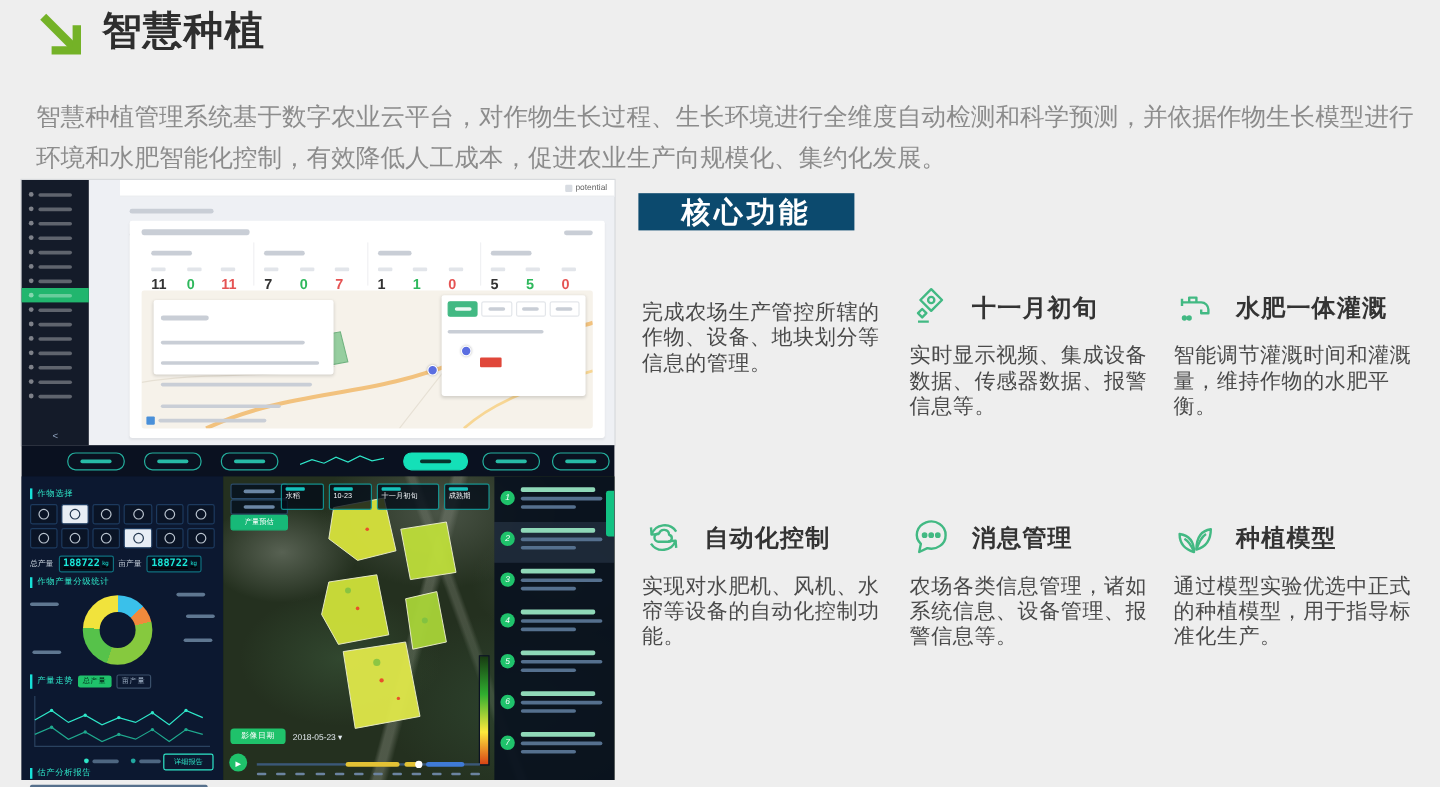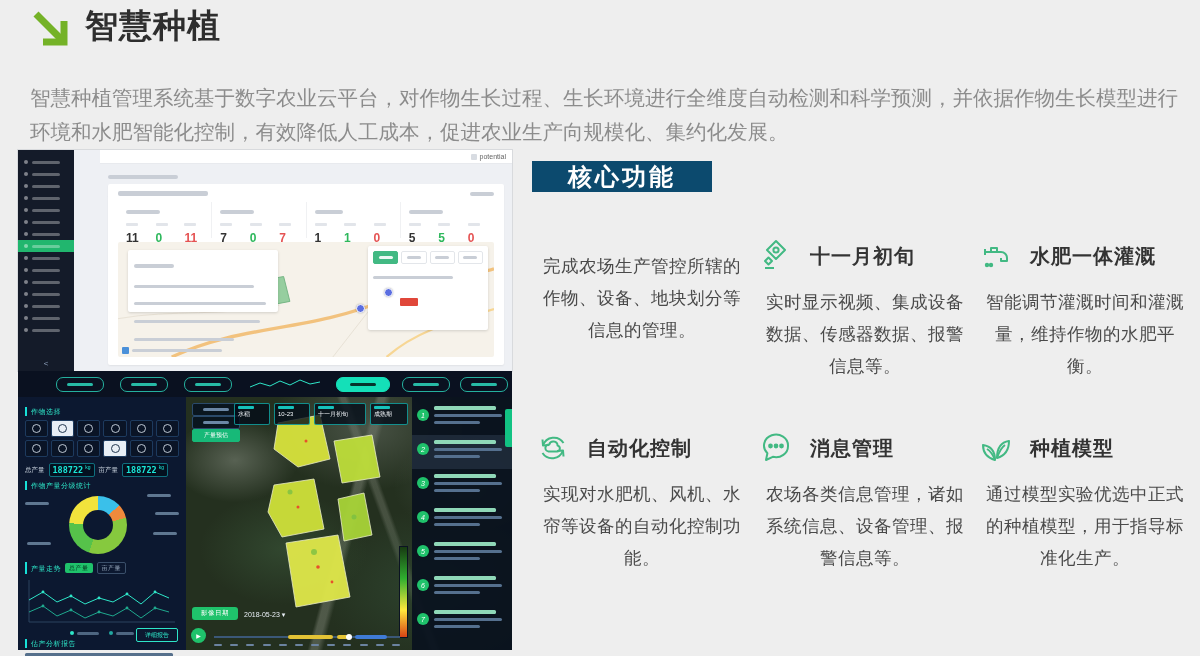--- a/index.html
+++ b/index.html
@@ -10,21 +10,21 @@
   .hd-title{position:absolute;left:85px;top:4px;font-size:33px;font-weight:700;color:#2e2e2e;letter-spacing:1px;}
   .hd-desc{position:absolute;left:30px;top:60px;width:1150px;font-size:20.5px;line-height:34px;color:#8c8c8c;}
   
   .badge{position:absolute;left:532px;top:161px;width:180px;height:31px;background:#0c4a6e;color:#fff;
          font-family:"Liberation Serif",serif;font-weight:700;font-size:24px;letter-spacing:3px;
          display:flex;align-items:center;justify-content:center;}
   .feat{position:absolute;width:214px;}
   .f-head{display:flex;align-items:center;gap:16px;}
   .f-icon{width:36px;height:36px;flex:0 0 36px;}
   .f-title{font-family:"Liberation Serif",serif;font-size:20px;font-weight:700;color:#333;letter-spacing:1px;}
-  .f-desc{margin:12px 0 0 0;font-family:"Liberation Serif",serif;font-size:17.5px;line-height:32px;color:#4a4a4a;letter-spacing:.5px;text-align:center;}
+  .f-desc{margin:12px 0 0 0;font-family:"Liberation Serif",serif;font-size:17.5px;line-height:21px;color:#4a4a4a;letter-spacing:.5px;}
   
   .bar{display:inline-block;height:4px;border-radius:2px;background:#c9ced6;vertical-align:middle;}
   .dbar{display:block;height:3px;border-radius:1.5px;background:#4e6681;}
   
   .shot-top{position:absolute;left:18px;top:150px;width:494px;height:221px;background:#eef0f4;box-shadow:0 0 0 1px #d8dadd;}
   .tsb{position:absolute;left:0;top:0;width:56px;height:100%;background:#141b29;padding-top:6px;box-sizing:border-box;}
   .tsb-row{display:flex;align-items:center;gap:4px;height:12px;padding-left:6px;}
   .tsb-row .dot{width:4px;height:4px;border-radius:50%;background:rgba(255,255,255,.45);}
   .tsb-row .tbar{width:28px;height:3px;border-radius:1.5px;background:rgba(255,255,255,.32);}
   .tsb-list .tsb-row:nth-child(8){background:#21b66e;}
@@ -64,21 +64,21 @@
   .bbody{position:absolute;left:0;top:26px;right:0;bottom:0;}
   .bpanel{position:absolute;left:0;top:0;width:168px;height:100%;background:#0c1830;box-sizing:border-box;padding:6px 7px;}
   .sec{font-size:7px;color:#2ee6c8;border-left:2px solid #17e0d8;padding-left:4px;line-height:9px;margin:4px 0 4px 0;letter-spacing:.5px;}
   .tiles{display:grid;grid-template-columns:repeat(6,1fr);gap:3px;}
   .tile{height:15px;border:1px solid #1d3a5e;background:#0a1426;border-radius:2px;display:flex;align-items:center;justify-content:center;}
   .tile .gl{width:7px;height:7px;border:1px solid rgba(230,240,250,.8);border-radius:50%;}
   .tile.on{background:#e8eef5;}
   .tile.on .gl{border-color:#22364e;}
   .outrow{display:flex;align-items:center;gap:4px;margin-top:6px;}
   .olabel{font-size:6.5px;color:#cfd8e3;white-space:nowrap;}
-  .obox{background:#04101f;border:1px solid #0f6f7e;border-radius:2px;height:12px;display:flex;align-items:flex-start;gap:2px;padding:0 3px;}
+  .obox{background:#04101f;border:1px solid #0f6f7e;border-radius:2px;height:12px;display:flex;align-items:center;gap:2px;padding:0 3px;text-decoration:underline;}
   .oval{font-family:"DejaVu Sans Mono",monospace;font-size:8.5px;font-weight:700;color:#1ae8d8;line-height:12px;}
   .ounit{font-size:5px;color:#1ae8d8;}
   .donut-wrap{position:relative;height:64px;margin-top:2px;}
   .donut{position:absolute;left:44px;top:2px;width:58px;height:58px;border-radius:50%;
          background:conic-gradient(#3ac0ea 0 13%, #ef8a3c 13% 21%, #86c93e 21% 55%, #56c24a 55% 76%, #f1e33c 76% 100%);}
   .donut::after{content:"";position:absolute;left:14px;top:14px;width:30px;height:30px;border-radius:50%;background:#0c1830;}
   .dlab{position:absolute;height:3px;width:24px;background:#5f7791;border-radius:1.5px;}
   .tbtn{display:inline-flex;align-items:center;justify-content:center;height:10px;border-radius:2px;font-size:6px;padding:0 4px;margin-left:4px;vertical-align:1px;}
   .tbtn.on{background:#1fc26b;color:#04291a;}
   .tbtn.off{border:1px solid #3a4f6a;color:#9fb0c5;}

